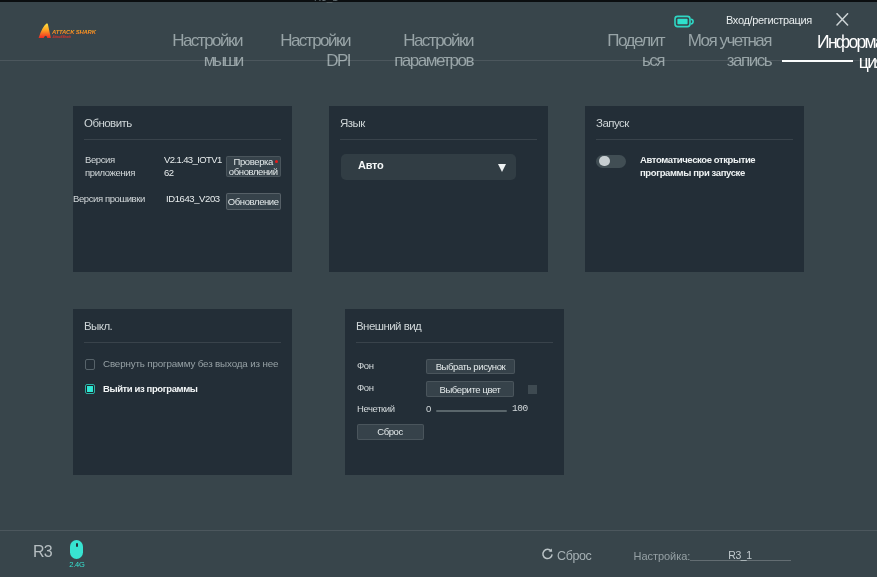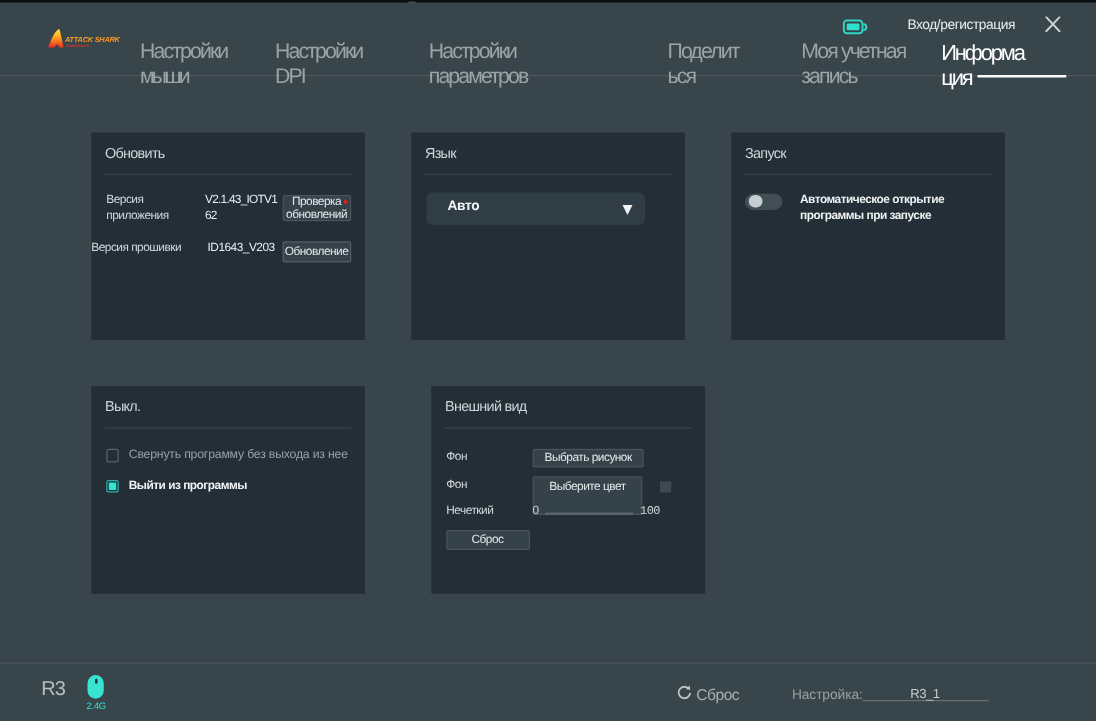--- a/index.html
+++ b/index.html
@@ -1,20 +1,20 @@
 <!DOCTYPE html>
 <html><head>
 <meta charset="utf-8">
 <style>
   html,body{margin:0;padding:0;}
   #app{position:relative;width:877px;height:577px;background:#38454b;overflow:hidden;
        font-family:"Liberation Sans", sans-serif;}
   .abs{position:absolute;}
   #topstrip{left:0;top:0;width:877px;height:2px;background:#0b0e10;}
-  .nav{top:31px;width:130px;text-align:left;font-size:17px;line-height:20px;
+  .nav{top:31px;width:130px;text-align:right;font-size:17px;line-height:20px;
        letter-spacing:-1.5px;color:#98a4a7;}
   .nav.act{top:33px;font-size:17.5px;letter-spacing:-1.7px;line-height:19.5px;color:#ffffff;}
   #hline{left:0;top:60px;width:877px;height:1px;background:rgba(255,255,255,0.10);}
   #actline{left:782px;top:59.5px;width:71px;height:2px;background:#fafcfc;}
   #login{left:726px;top:13.5px;font-size:11px;letter-spacing:-0.35px;color:#e8edee;}
 
   .panel{width:219px;height:166px;background:#232e37;}
   .ptitle{left:11px;top:11px;font-size:11.5px;letter-spacing:-0.55px;color:#ced5d7;}
   .pdiv{left:11px;top:33px;width:197px;height:1px;background:rgba(255,255,255,0.10);}
   .t10{font-size:9.5px;letter-spacing:-0.4px;line-height:12.5px;color:#d3d9db;}
@@ -103,21 +103,21 @@
     </div>
     <div class="abs t10" style="left:30px;top:73.5px;color:#f2f5f6;font-weight:bold;">Выйти из программы</div>
   </div>
 
   <div class="abs panel" style="left:329px;top:309px;margin-left:16px;">
     <div class="abs ptitle">Внешний вид</div>
     <div class="abs pdiv"></div>
     <div class="abs t10" style="left:12px;top:51px;">Фон</div>
     <div class="abs btn" style="left:81px;top:49.7px;width:89px;height:15.8px;line-height:14.3px;">Выбрать рисунок</div>
     <div class="abs t10" style="left:12px;top:73px;">Фон</div>
-    <div class="abs btn" style="left:81px;top:72px;width:88px;height:31px;line-height:15px;">Выберите цвет</div>
+    <div class="abs btn" style="left:81px;top:72px;width:88px;height:16px;line-height:15px;">Выберите цвет</div>
     <div class="abs" style="left:182.5px;top:75.5px;width:9.5px;height:9.5px;background:#3e4a51;"></div>
     <div class="abs t10" style="left:12px;top:94px;">Нечеткий</div>
     <div class="abs t10" style="left:81px;top:94px;">0</div>
     <div class="abs" style="left:91px;top:100.5px;width:71px;height:2px;border-radius:1px;background:#5a666b;"></div>
     <div class="abs t10" style="left:167px;top:94px;font-family:Liberation Mono, monospace;">100</div>
     <div class="abs btn" style="left:11.5px;top:114.8px;width:67px;height:16.3px;line-height:14.8px;">Сброс</div>
   </div>
 
   <div class="abs" style="left:0;top:530px;width:877px;height:1px;background:rgba(255,255,255,0.10);"></div>
   <div class="abs" style="left:33px;top:543px;font-size:16px;letter-spacing:-0.7px;color:#b6bec1;">R3</div>

